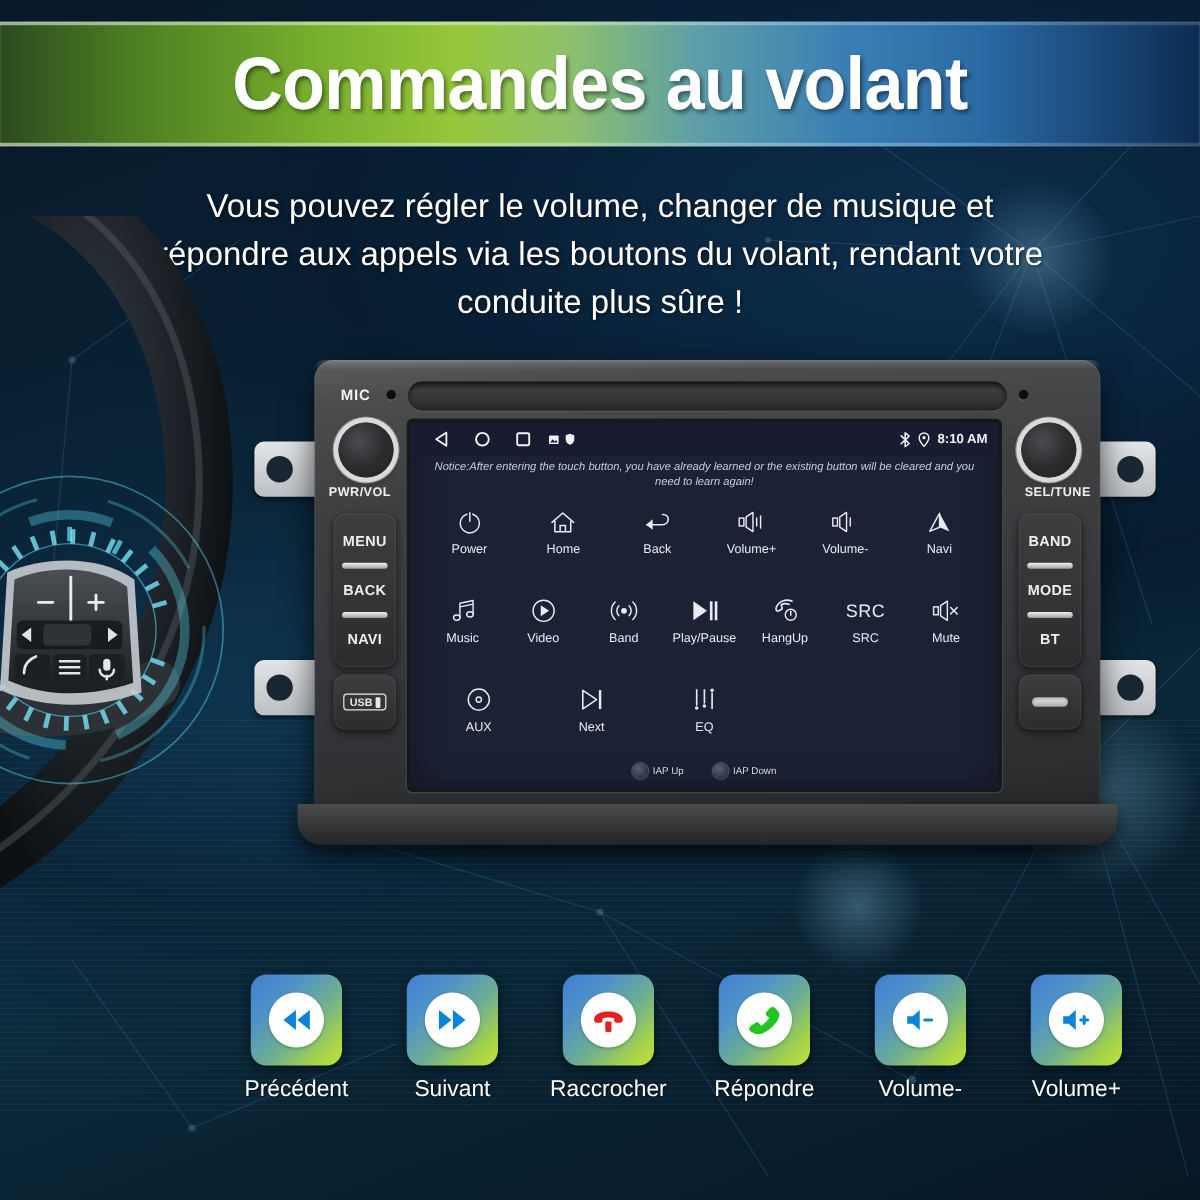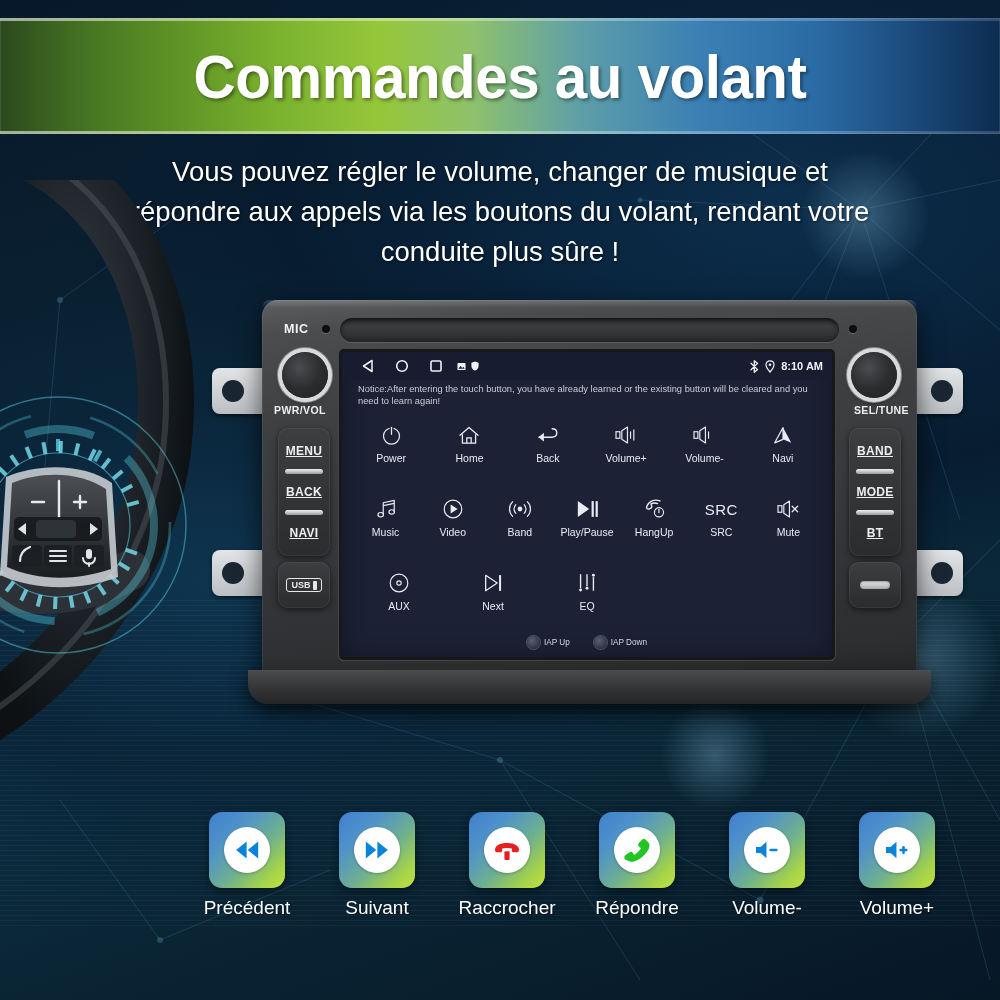--- a/index.html
+++ b/index.html
@@ -24,21 +24,21 @@
     position:absolute;left:0;right:0;top:600px;height:330px;
     background:repeating-linear-gradient(to bottom,
       rgba(160,215,235,.055) 0px, rgba(160,215,235,.055) 1px,
       rgba(0,0,0,0) 1px, rgba(0,0,0,0) 5px);
     filter:blur(.4px);
   }
   .glow-dot{position:absolute;border-radius:50%;background:radial-gradient(circle,rgba(150,210,240,.30) 0%,rgba(120,190,230,0) 70%);}
 
   
   #banner{
-    position:absolute;left:0;top:18px;width:1000px;height:116px;
+    position:absolute;left:0;top:18px;width:1000px;height:104px;
     background:linear-gradient(90deg,
       #2b4a1e 0%, #4a7a22 10%, #76ae2c 26%, #95c73a 38%,
       #8fc26a 47%, #5e9fa8 58%, #3b80b4 70%, #2a6aa4 82%, #16406e 94%, #0d2c50 100%);
     display:flex;align-items:center;justify-content:center;
     box-shadow:0 0 0 1px rgba(255,255,255,.10) inset;
   }
   #banner:before,#banner:after{
     content:"";position:absolute;left:0;right:0;height:3px;
     background:linear-gradient(90deg,rgba(255,255,255,.55),rgba(255,255,255,.15));
   }
@@ -122,21 +122,21 @@
   .side-stack{
     position:absolute;width:52px;border-radius:10px;
     background:linear-gradient(180deg,#3c3e40,#2a2c2e);
     box-shadow:0 2px 6px rgba(0,0,0,.55), 0 0 0 1px rgba(255,255,255,.06) inset;
     top:128px;padding:6px 0;
   }
   .side-stack.left{left:16px;}
   .side-stack.right{right:16px;}
   .sbtn{
     height:34px;display:flex;align-items:center;justify-content:center;
-    color:#efefef;font-size:12px;font-weight:bold;letter-spacing:.3px;text-decoration:underline;
+    color:#efefef;font-size:12px;font-weight:bold;letter-spacing:.3px;
   }
   .sdiv{height:5px;margin:1px 7px;border-radius:3px;
     background:linear-gradient(180deg,#f0f1f2,#9a9d9f);}
   .side-extra{
     position:absolute;width:52px;height:46px;border-radius:10px;top:262px;
     background:linear-gradient(180deg,#3c3e40,#2a2c2e);
     box-shadow:0 2px 6px rgba(0,0,0,.55), 0 0 0 1px rgba(255,255,255,.06) inset;
     display:flex;align-items:center;justify-content:center;
   }
   .side-extra.left{left:16px;}
@@ -159,21 +159,21 @@
   #statusbar{
     height:28px;display:flex;align-items:center;padding:0 9px;
     background:#181c30;
   }
   .sb-left{display:flex;align-items:center;gap:0;}
   .navicon{width:34px;display:flex;align-items:center;justify-content:center;}
   .sb-mini{display:flex;align-items:center;gap:5px;margin-left:4px;}
   .sb-right{margin-left:auto;display:flex;align-items:center;gap:6px;color:#f0f1f5;font-size:11px;font-weight:bold;}
 
   #notice{
-    padding:4px 16px 2px;color:#c9ccd6;font-size:9.3px;line-height:11.5px;
+    padding:4px 16px 2px;color:#c9ccd6;font-size:9.3px;line-height:11.5px;text-align:center;font-style:italic;
   }
 
   .grid{padding:6px 10px 0;}
   .grid-row{display:flex;}
   .cell{
     flex:1 1 0;min-width:0;height:67px;
     display:flex;flex-direction:column;align-items:center;justify-content:flex-start;
     padding-top:7px;cursor:pointer;
   }
   .cell .glyph{height:26px;display:flex;align-items:center;justify-content:center;}

